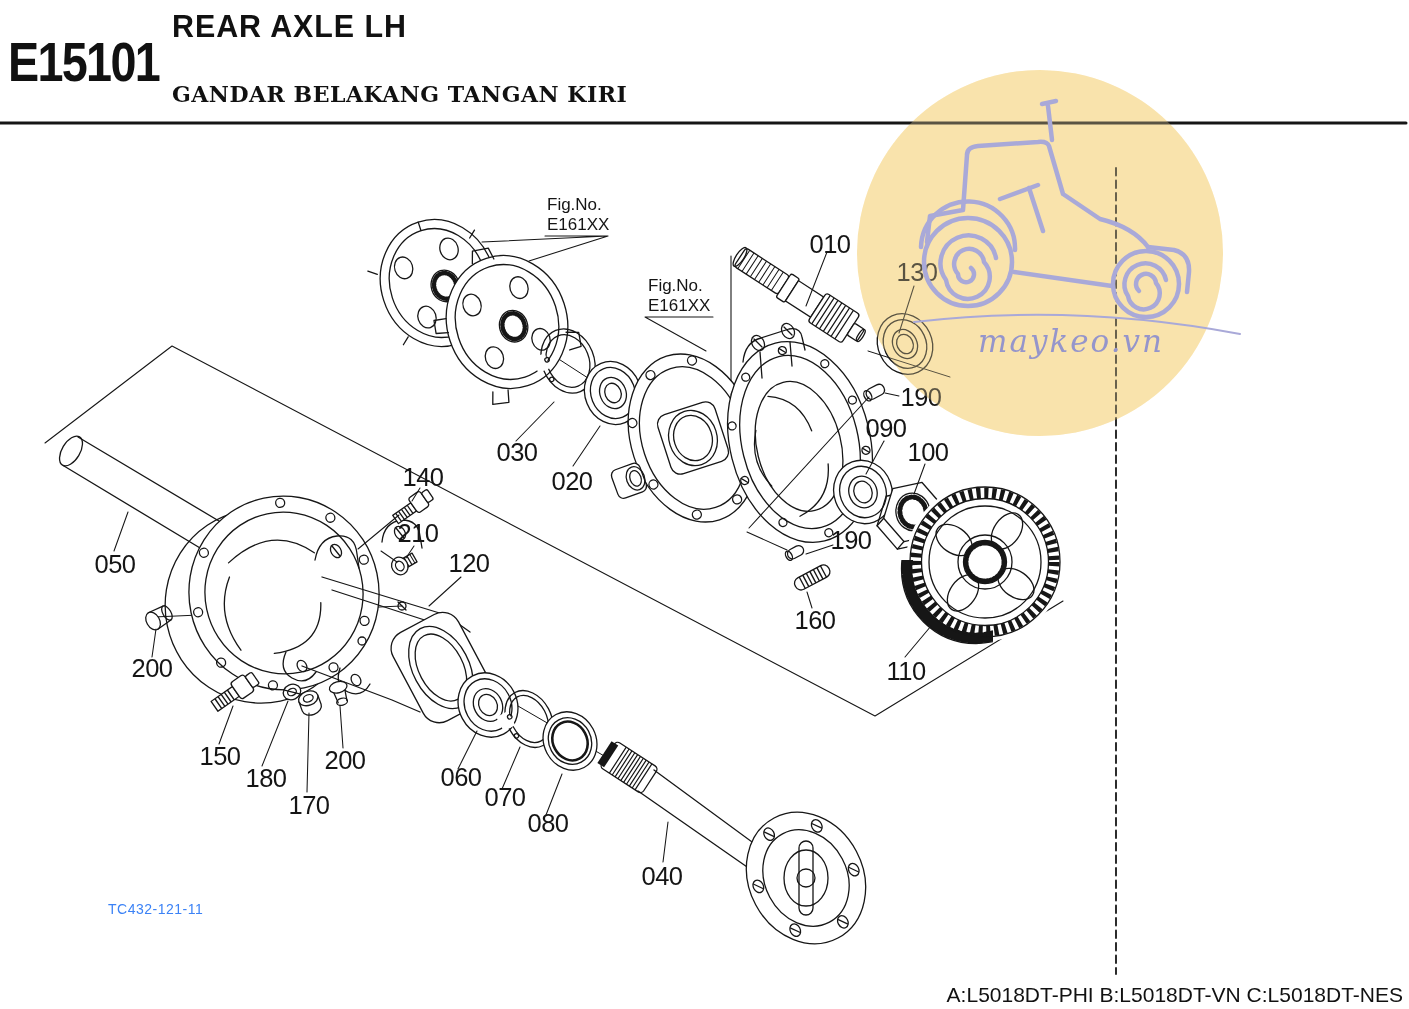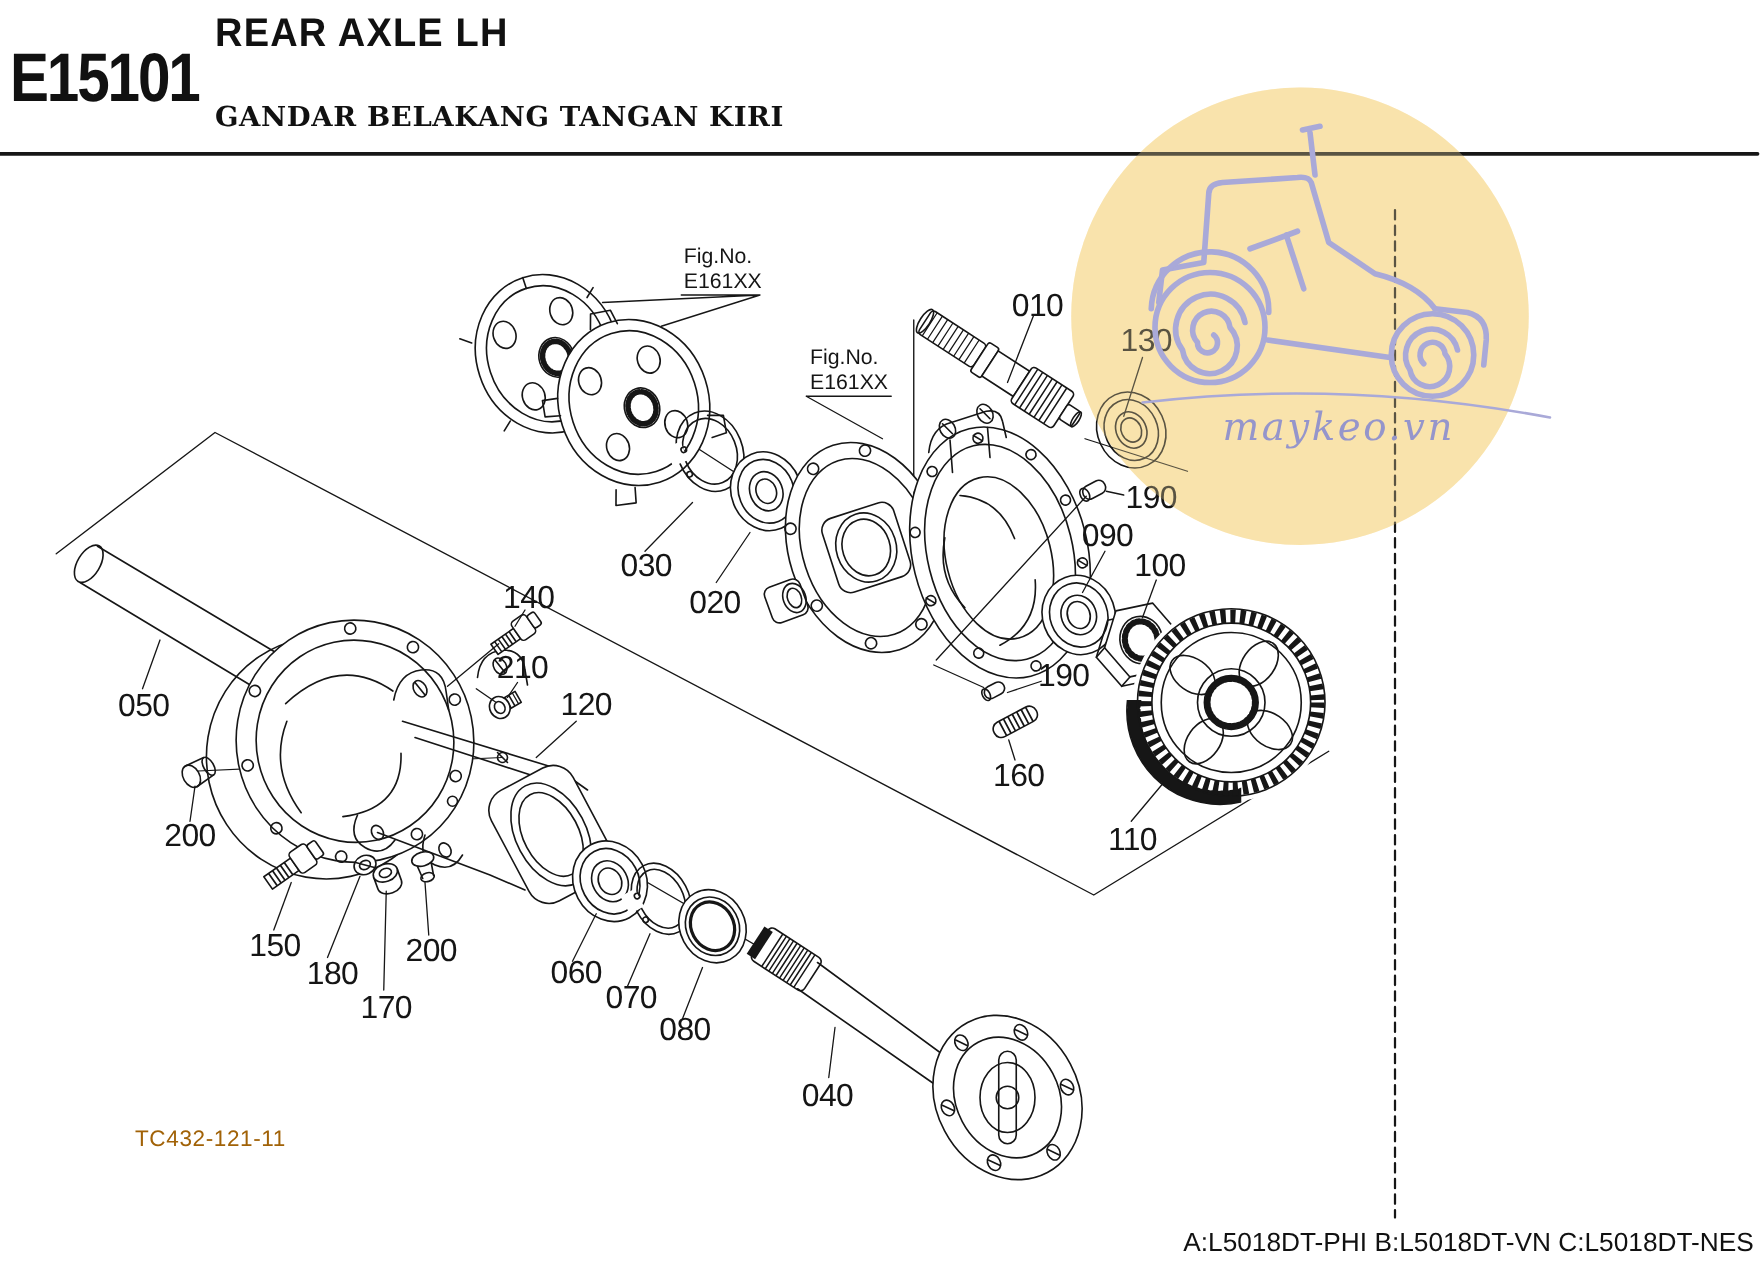--- a/index.html
+++ b/index.html
@@ -6,21 +6,21 @@
   .page{position:relative;width:1409px;height:1009px;background:#fff;overflow:hidden;
         font-family:"Liberation Sans",sans-serif;color:#111;}
   .hdr-code{position:absolute;left:8px;top:30px;font-size:55px;font-weight:bold;
         letter-spacing:-2px;transform:scaleX(.85);transform-origin:left top;white-space:nowrap;}
   .hdr-en{position:absolute;left:172px;top:8px;font-size:32px;font-weight:bold;letter-spacing:1px;
         transform:scaleX(.95);transform-origin:left top;white-space:nowrap;}
   .hdr-vi{position:absolute;left:172px;top:44px;font-size:31px;font-weight:bold;
         font-family:"DejaVu Serif","Liberation Serif",serif;white-space:nowrap;}
   .hdr-id{position:absolute;left:172px;top:81px;font-size:22px;font-weight:bold;letter-spacing:.5px;
         font-family:"DejaVu Serif","Liberation Serif",serif;white-space:nowrap;}
-  .tc-code{position:absolute;left:108px;top:901px;font-size:18px;letter-spacing:.5px;color:#a16207;}
+  .tc-code{position:absolute;left:108px;top:901px;font-size:14px;letter-spacing:.5px;color:#3b82f6;}
   .footer-models{position:absolute;right:6px;top:983px;font-size:21px;color:#111;white-space:nowrap;}
   svg{position:absolute;left:0;top:0;}
   svg text{font-family:"Liberation Sans",sans-serif;}
   .co{font-size:25.5px;fill:#151515;letter-spacing:-.5px;}
   .fg{font-size:17px;fill:#151515;}
   .wmtxt{font-family:"DejaVu Serif","Liberation Serif",serif;font-style:italic;font-size:31px;
         fill:#9595CB;letter-spacing:2px;}
 </style>
 </head>
 <body>

